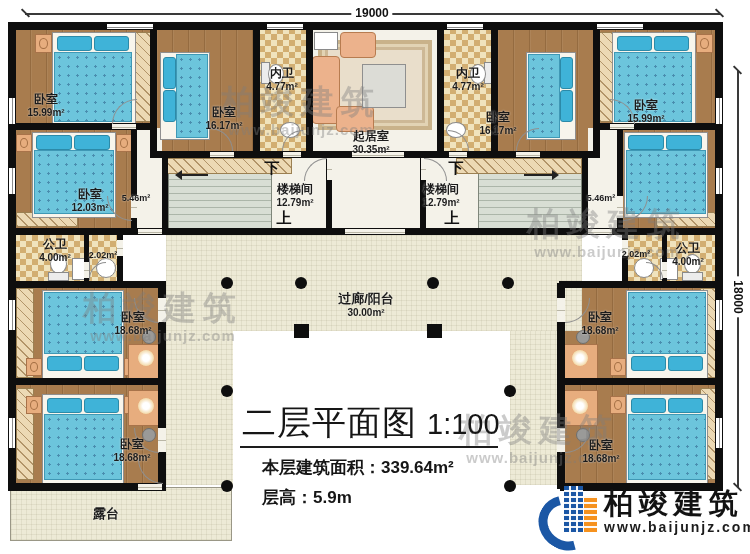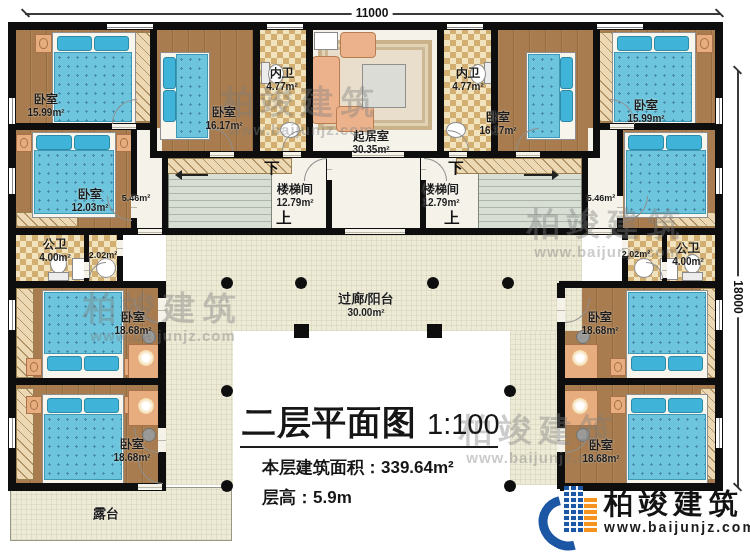--- a/index.html
+++ b/index.html
@@ -59,21 +59,21 @@
   .wm .url{display:block;font-size:15px;letter-spacing:1px;margin-top:2px;}
   
   .dimline{position:absolute;background:#3a3a3a;}
   .tick{position:absolute;width:11px;height:2px;background:#333;transform:rotate(45deg);}
   .dimtext{position:absolute;transform:translate(-50%,-50%);background:#fff;padding:0 4px;
            font-size:12px;font-weight:bold;color:#111;}
   .dimtext.vert{transform:translate(-50%,-50%) rotate(90deg);}
   
   .titleblock{position:absolute;left:226px;top:398px;width:290px;color:#161616;}
   .trow{position:absolute;left:16px;top:2px;white-space:nowrap;}
-  .tmain{font-size:34px;font-weight:bold;letter-spacing:1px;}
+  .tmain{font-size:34px;font-weight:normal;letter-spacing:1px;}
   .tscale{font-size:29px;font-weight:normal;margin-left:10px;}
   .tunder{position:absolute;left:14px;top:48px;width:258px;height:2px;background:#1d1d1d;}
   .tline1{position:absolute;left:36px;top:58px;font-size:17px;font-weight:bold;white-space:nowrap;}
   .tline2{position:absolute;left:36px;top:88px;font-size:17px;font-weight:bold;white-space:nowrap;}
   
   .logo{position:absolute;left:538px;top:482px;width:205px;height:62px;}
   .logo-arc{position:absolute;left:0;top:14px;width:40px;height:36px;border:9px solid #1b57a5;border-radius:50%;
             border-top-color:transparent;border-right-color:transparent;transform:rotate(30deg);}
   .lb1{position:absolute;left:26px;top:4px;width:19px;height:46px;background:#1b57a5;
        background-image:repeating-linear-gradient(0deg,transparent 0 4px,rgba(255,255,255,.95) 4px 6px),
@@ -425,21 +425,21 @@
     <span class="nm" style="font-size:13px">过廊/阳台</span>
     <span class="ar">30.00m²</span>
   </div>
   <div class="rlabel" style="left:106px;top:514px">
     <span class="nm" style="font-size:13px">露台</span>
   </div>
 
   <i class="dimline" style="left:25px;top:13px;width:695px;height:2px"></i>
   <i class="tick" style="left:20px;top:12px"></i>
   <i class="tick" style="left:714px;top:12px"></i>
-  <div class="dimtext" style="left:372px;top:13px">11000</div>
+  <div class="dimtext" style="left:372px;top:13px">19000</div>
   <i class="dimline" style="left:737px;top:70px;width:2px;height:418px"></i>
   <i class="tick" style="left:732px;top:69px"></i>
   <i class="tick" style="left:732px;top:486px"></i>
   <div class="dimtext vert" style="left:738px;top:297px">18000</div>
 
   <div class="titleblock">
     <div class="trow">
       <span class="tmain">二层平面图</span><span class="tscale">1:100</span>
     </div>
     <i class="tunder"></i>

